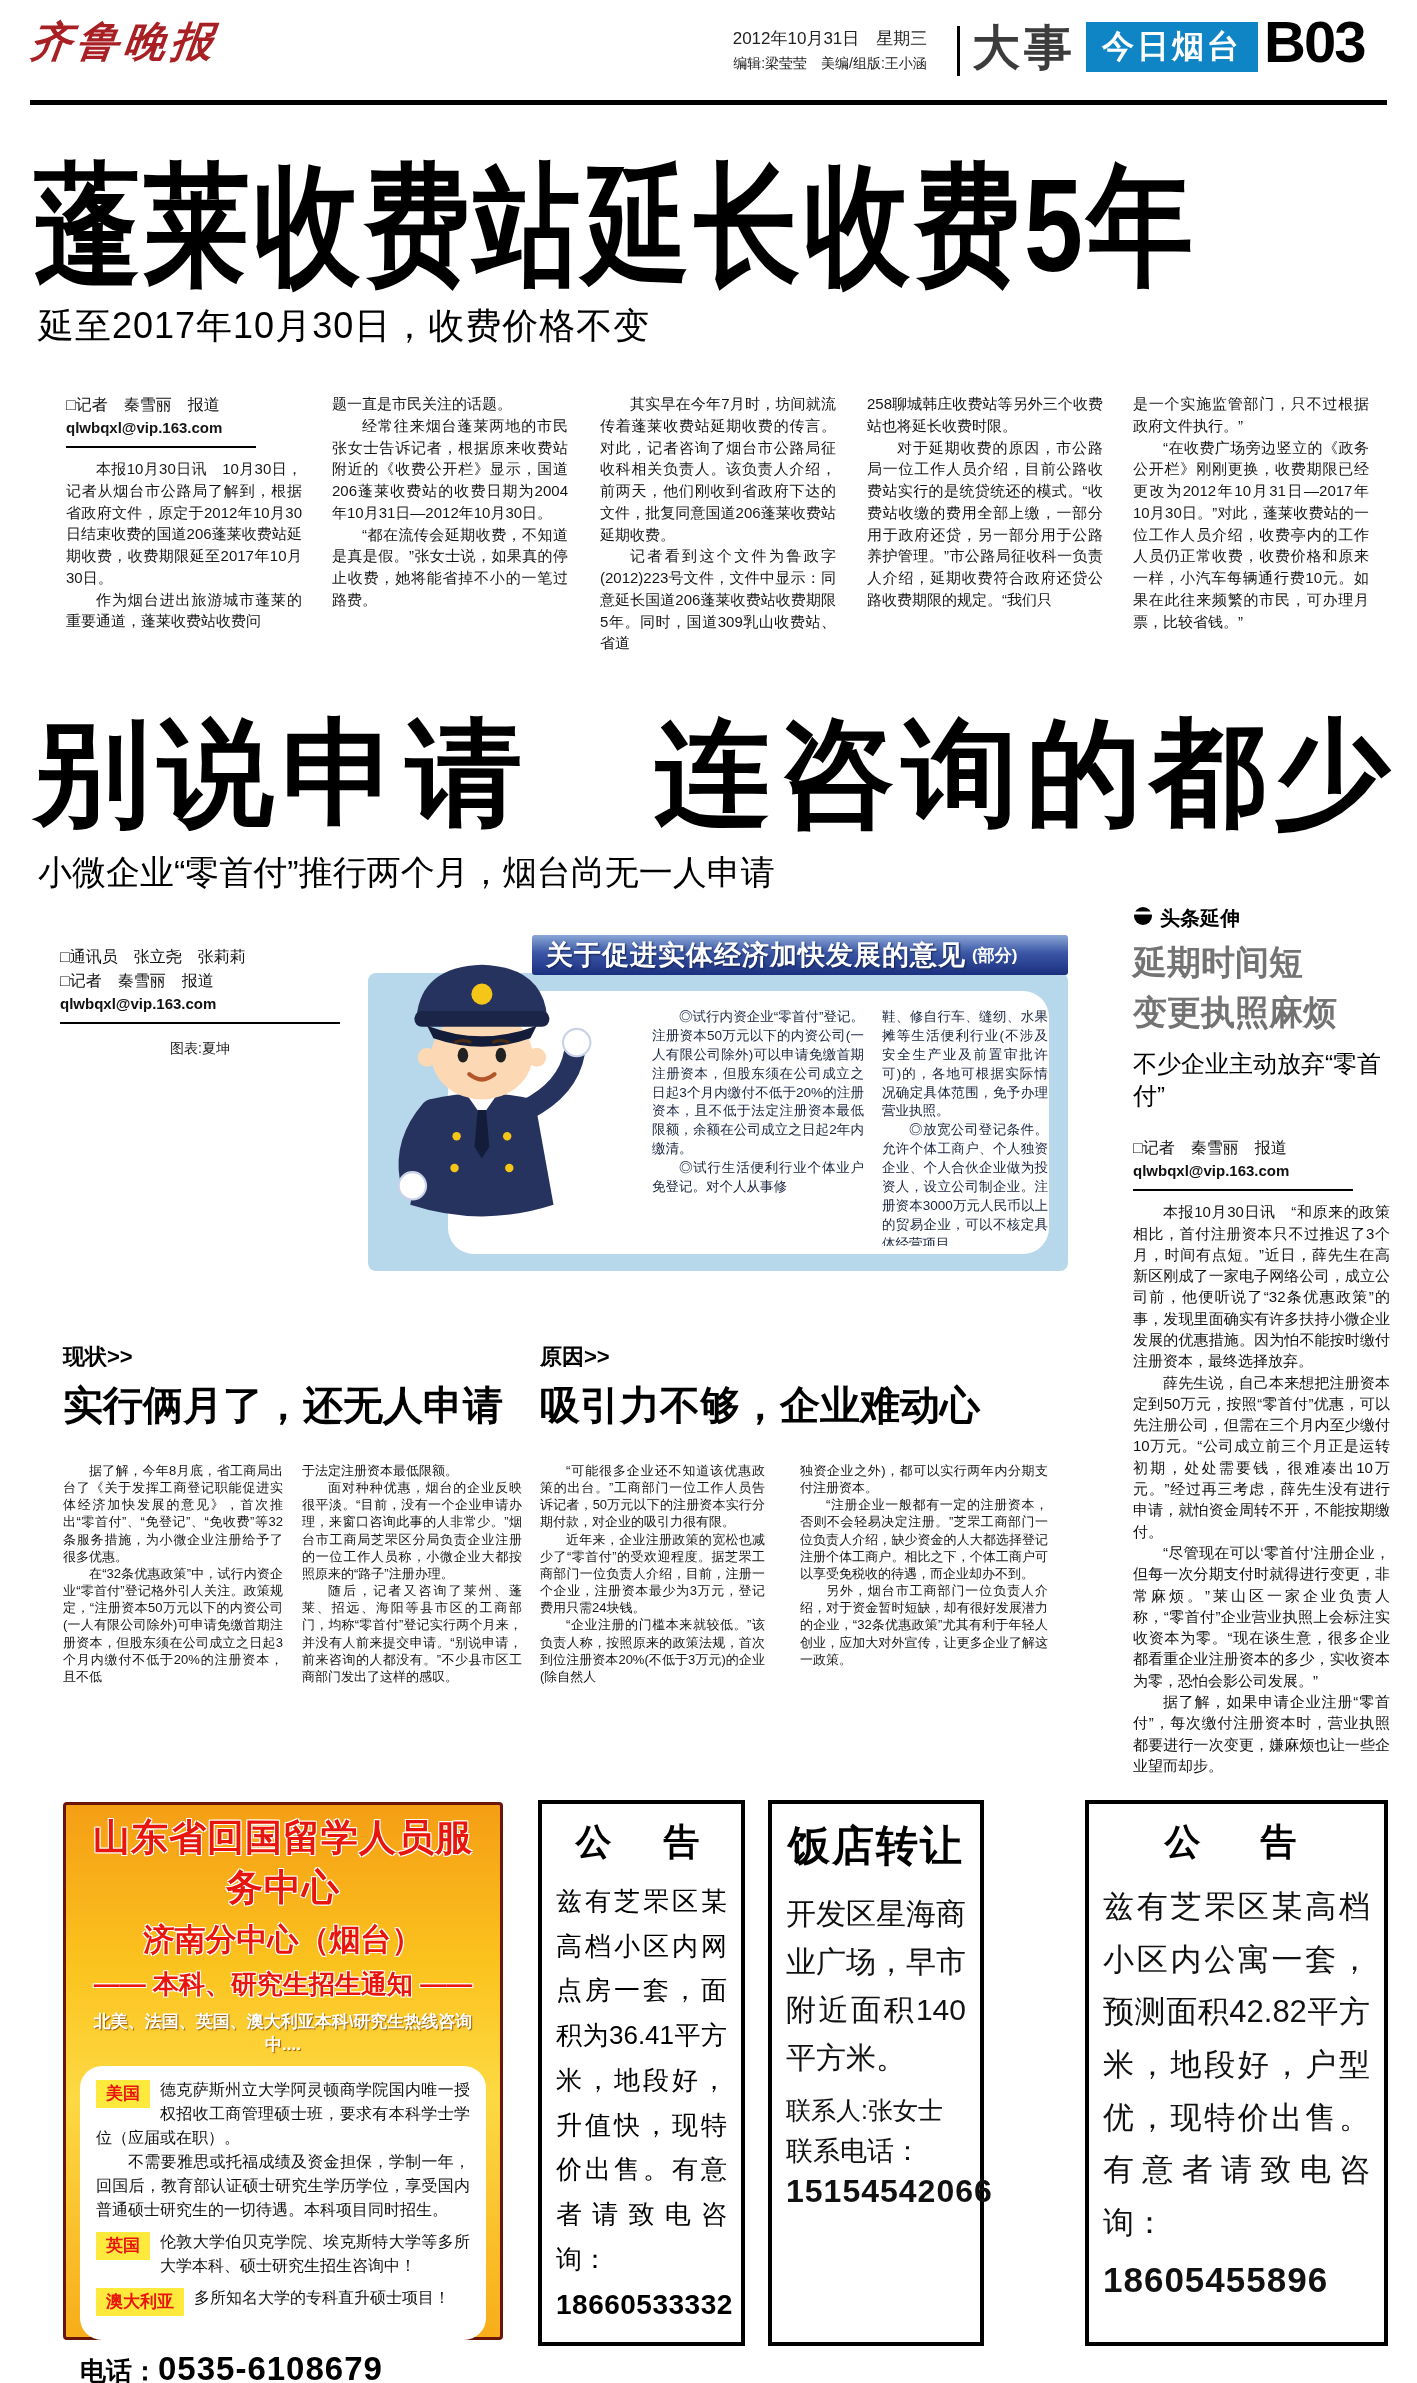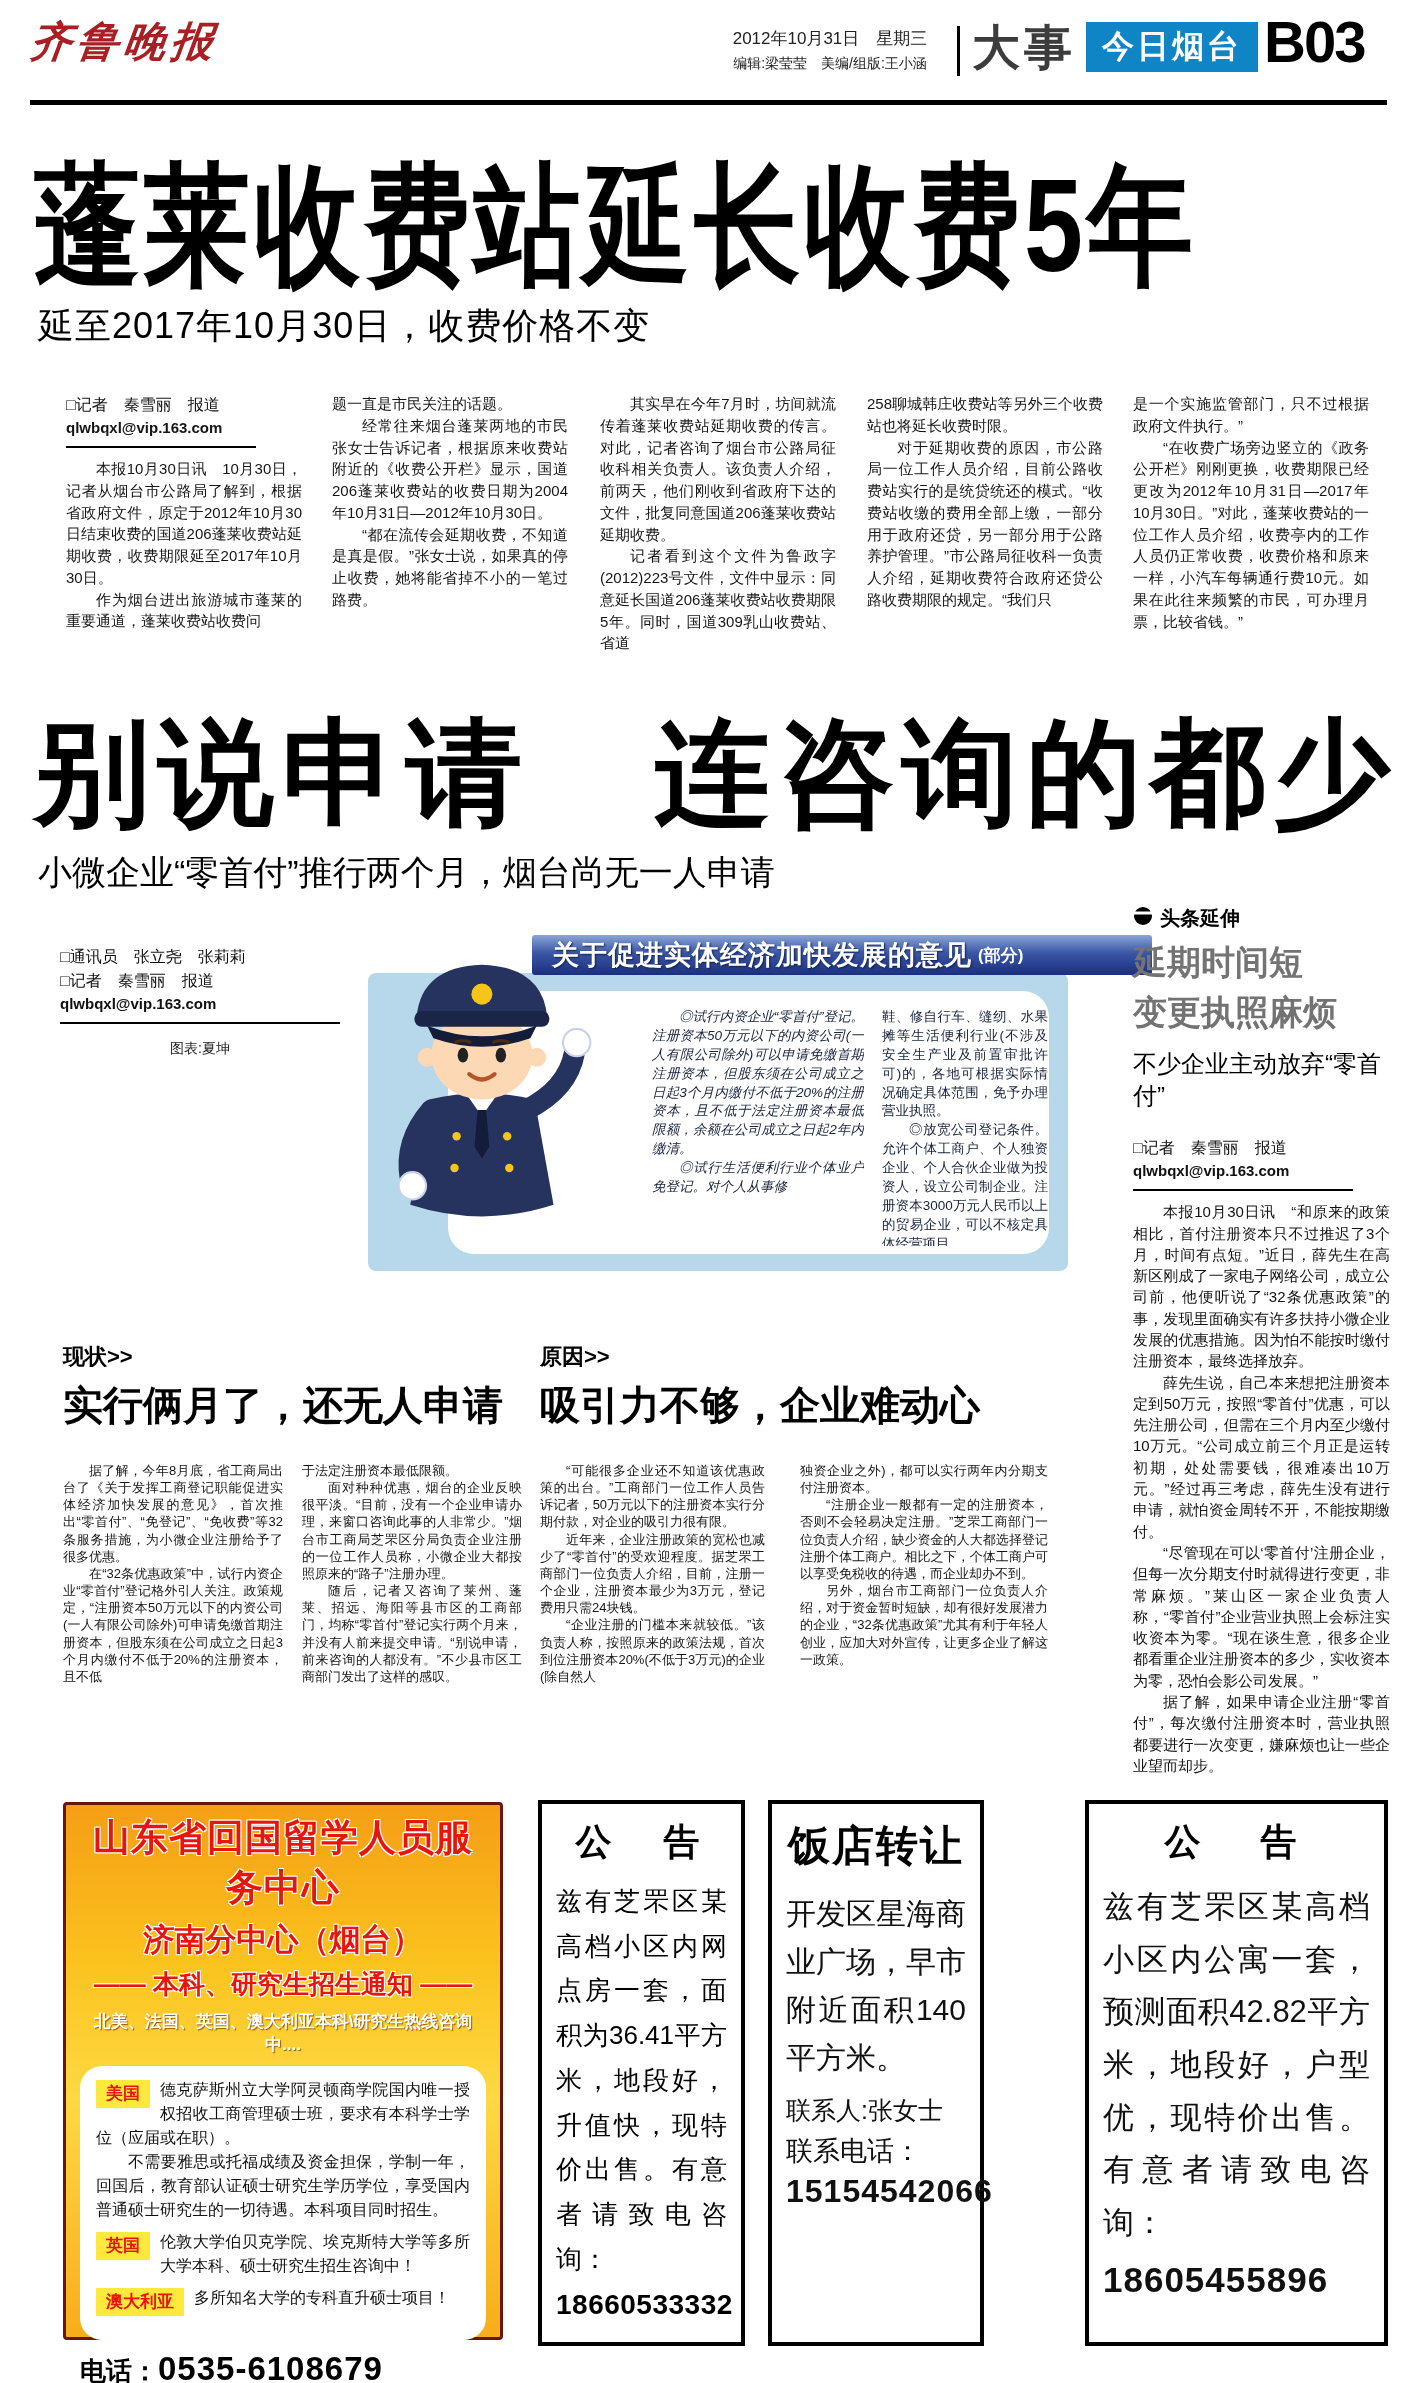--- a/index.html
+++ b/index.html
@@ -32,32 +32,32 @@
   
   .a2-headline{left:34px;top:715px;font-size:116px;font-weight:900;line-height:1;
                letter-spacing:8px;white-space:nowrap;color:#000;}
   .a2-subhead{left:38px;top:850px;font-size:34px;font-weight:500;color:#000;}
   .a2-left{left:60px;top:945px;width:302px;}
   .quote-ico{float:left;width:118px;height:100px;margin:12px 10px 4px 0;}
   .a2-lead{font-size:18px;font-weight:600;line-height:1.62;text-align:justify;margin-top:16px;}
   .a2-lead p{margin:0;text-indent:2em;}
   .credit{font-size:14px;color:#222;margin:16px 0 0 110px;}
   
-  .info-bar{left:532px;top:935px;width:620px;height:40px;
+  .info-bar{left:532px;top:935px;width:536px;height:40px;
             background:linear-gradient(180deg,#8aa6d6 0%,#3a56a5 45%,#1b2f7e 100%);
-            color:#fff;display:flex;align-items:center;padding-left:20px;box-sizing:border-box;
+            color:#fff;display:flex;align-items:center;padding-left:14px;box-sizing:border-box;
             border-radius:3px;text-align:center;}
   .info-bar .t{font-size:27px;font-weight:800;letter-spacing:1px;text-shadow:1px 1px 2px #10204d;}
   .info-bar .s{font-size:17px;font-weight:700;margin-left:6px;}
   .info-panel{left:368px;top:973px;width:700px;height:298px;background:#b7d7ea;border-radius:8px;}
   .info-card{left:448px;top:991px;width:601px;height:263px;background:#fff;border-radius:26px;}
   .police{left:368px;top:952px;width:232px;height:322px;}
   .infocol{top:1008px;height:238px;font-size:13.5px;line-height:1.4;text-align:justify;overflow:hidden;color:#17223d;}
   .infocol p{margin:0;text-indent:2em;}
-  .infocolA{left:652px;width:212px;font-style:italic;}
+  .infocolA{left:652px;width:212px;}
   .infocolB{left:882px;width:166px;}
   
   .sidebar{left:1133px;top:905px;width:257px;}
   .sb-tag{display:flex;align-items:center;gap:7px;font-size:20px;font-weight:700;color:#000;}
   .sb-h{font-size:34px;font-weight:700;line-height:1.18;margin-top:10px;color:#737373;}
   .sb-sub{font-size:24px;margin-top:16px;color:#000;}
   .sb-byline{margin-top:24px;}
   .sb-body{margin-top:10px;font-size:15px;line-height:1.42;text-align:justify;height:600px;overflow:hidden;}
   .sb-body p{margin:0;text-indent:2em;}
   

